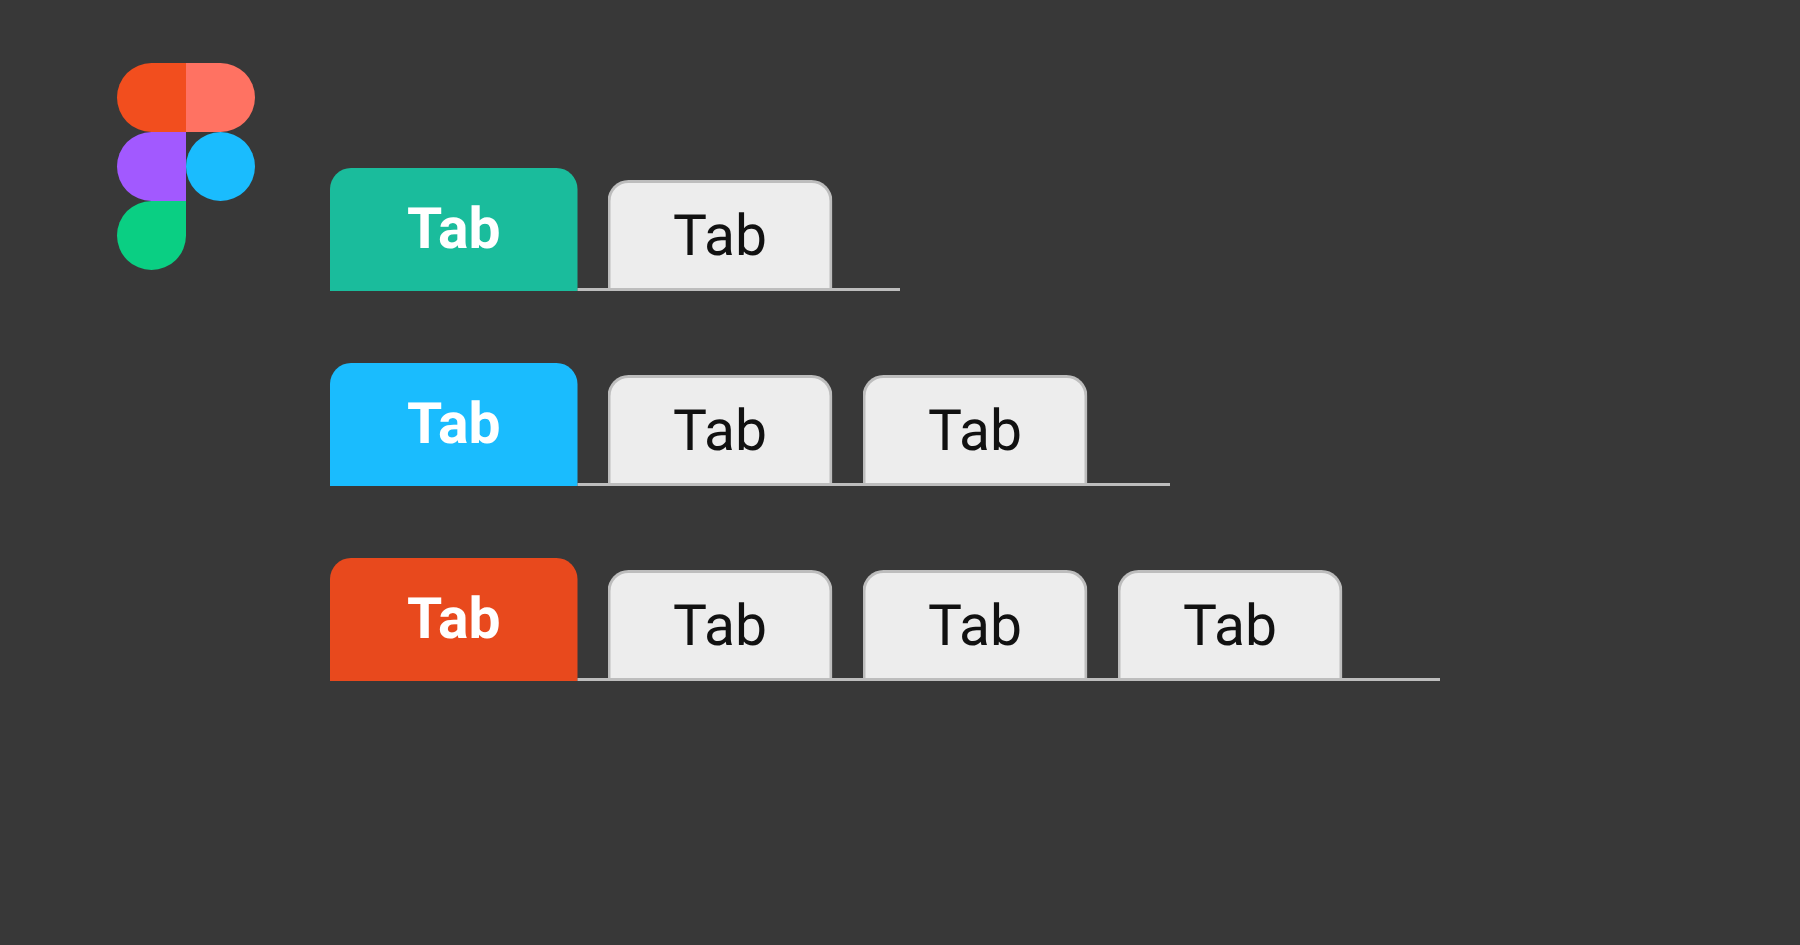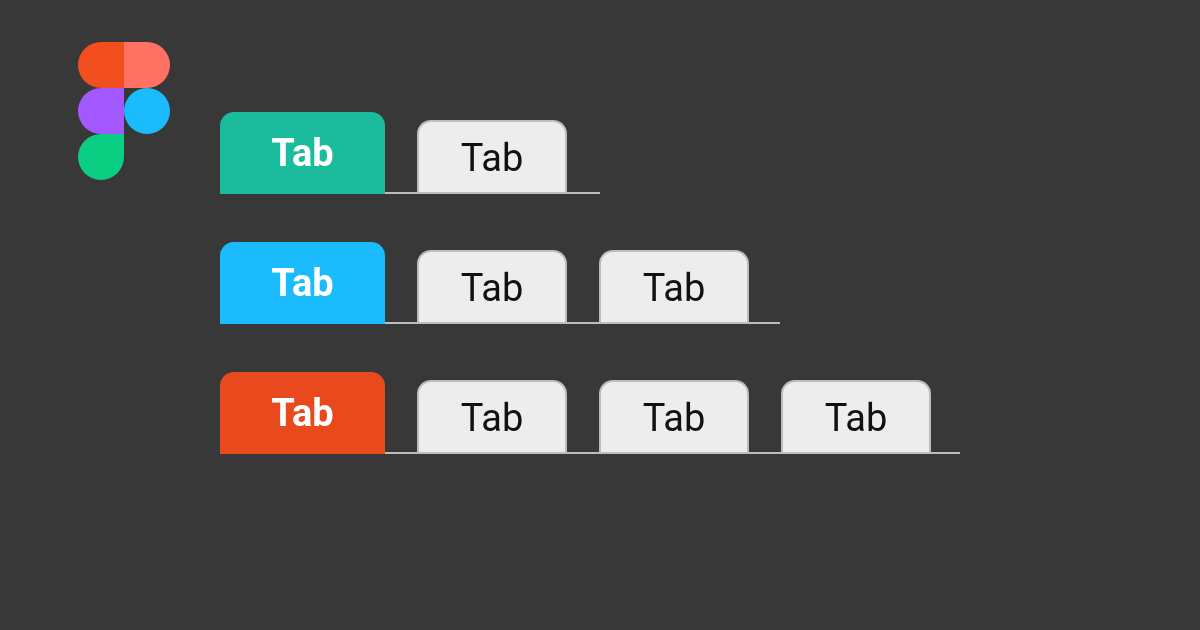--- a/index.html
+++ b/index.html
@@ -31,21 +31,21 @@
     .fl-bl { top:92px; left:0; background:#0ACF83; border-radius:23px 0 23px 23px; }
 
     .rows {
       position: absolute;
       left: 220px;
       top: 112px;
     }
     .tab-row {
       display: flex;
       align-items: flex-end;
-      gap: 32px;
+      gap: 20px;
       margin-bottom: 48px;
       position: relative;
     }
     .tab {
       height: 82px;
       border-radius: 14px 14px 0 0;
       display: flex;
       align-items: center;
       justify-content: center;
       font-size: 38px;

